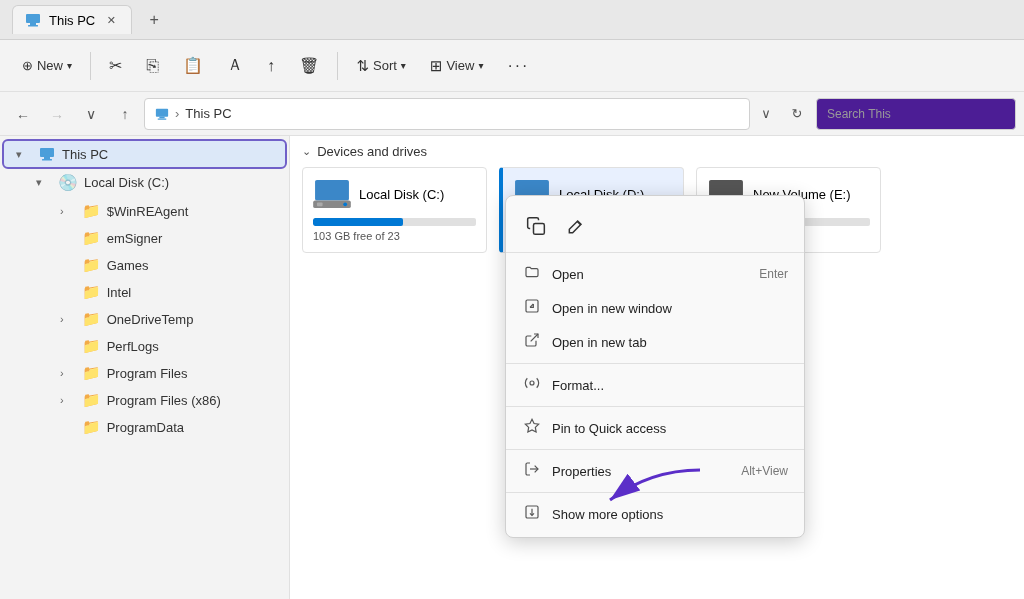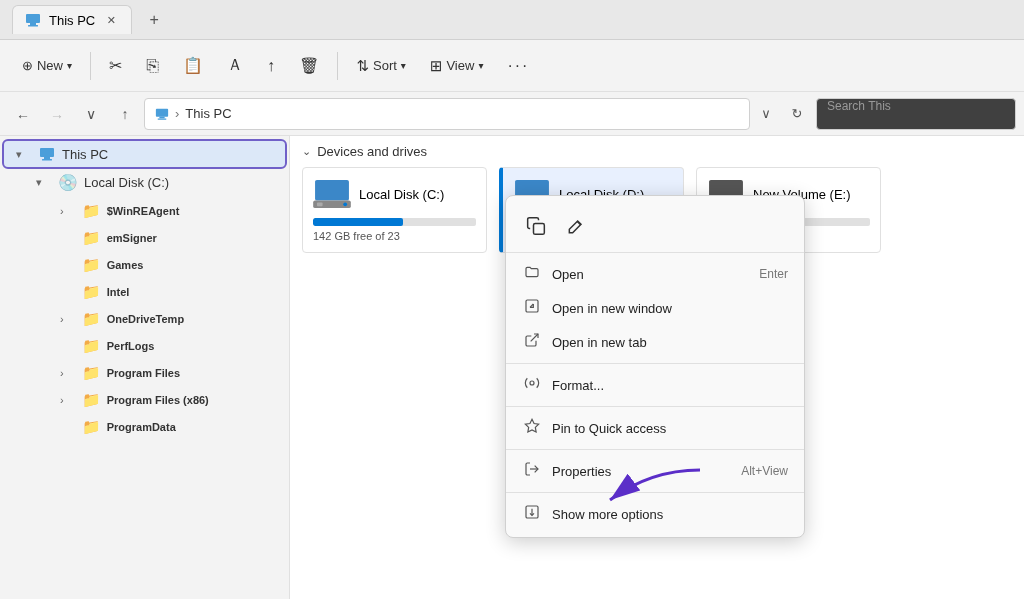--- a/index.html
+++ b/index.html
@@ -115,27 +115,28 @@
     .refresh-btn {
       width: 30px; height: 30px;
       border-radius: 4px;
       display: flex; align-items: center; justify-content: center;
       cursor: pointer;
       color: #555;
     }
     .search-box {
       width: 200px;
       height: 32px;
-      background: #404040;
+      background: #4c1d95;
       border: 1px solid #d0d0d0;
       border-radius: 4px;
       padding: 0 10px;
       font-size: 13px;
       color: #888;
       display: flex;
+      align-items: center;
     }
 
     
     .main {
       display: flex;
       height: calc(599px - 40px - 52px - 44px);
     }
 
     
     .sidebar {
@@ -166,21 +167,21 @@
       display: flex;
       align-items: center;
       gap: 6px;
       padding: 4px 8px 4px 8px;
       cursor: pointer;
       border-radius: 4px;
       margin: 1px 4px;
       color: #333;
     }
     .sidebar-child-item .expand-icon { width: 16px; font-size: 11px; color: #666; flex-shrink: 0; }
-    .sidebar-child-item .item-label { font-size: 11px; font-weight: bold; }
+    .sidebar-child-item .item-label { font-size: 13px; }
 
     
     .content {
       flex: 1;
       background: white;
       overflow-y: auto;
       padding: 8px 12px;
     }
     .section-header {
       display: flex;
@@ -456,21 +457,21 @@
             <rect x="2" y="2" width="36" height="22" rx="2" fill="#3b87c8"></rect>
             <rect x="0" y="24" width="40" height="8" rx="2" fill="#888"></rect>
             <rect x="4" y="26" width="6" height="4" rx="1" fill="#aaa"></rect>
             <circle cx="34" cy="28" r="2" fill="#0078d4"></circle>
           </svg>
           <span style="font-size:13px;">Local Disk (C:)</span>
         </div>
         <div class="progress-bar-bg">
           <div class="progress-bar-fill" style="width:55%; background:#0078d4;"></div>
         </div>
-        <div class="drive-space-text">142 GB free of 23</div>
+        <div class="drive-space-text">103 GB free of 23</div>
       </div>
 
       <div class="drive-item" style="border-left: 4px solid #0078d4; background: #e8f0fe;">
         <div class="drive-item-header">
           <svg width="38" height="32" viewBox="0 0 40 34">
             <rect x="2" y="2" width="36" height="22" rx="2" fill="#3b87c8"></rect>
             <rect x="0" y="24" width="40" height="8" rx="2" fill="#888"></rect>
             <rect x="4" y="26" width="6" height="4" rx="1" fill="#aaa"></rect>
             <circle cx="34" cy="28" r="2" fill="#0078d4"></circle>
           </svg>

